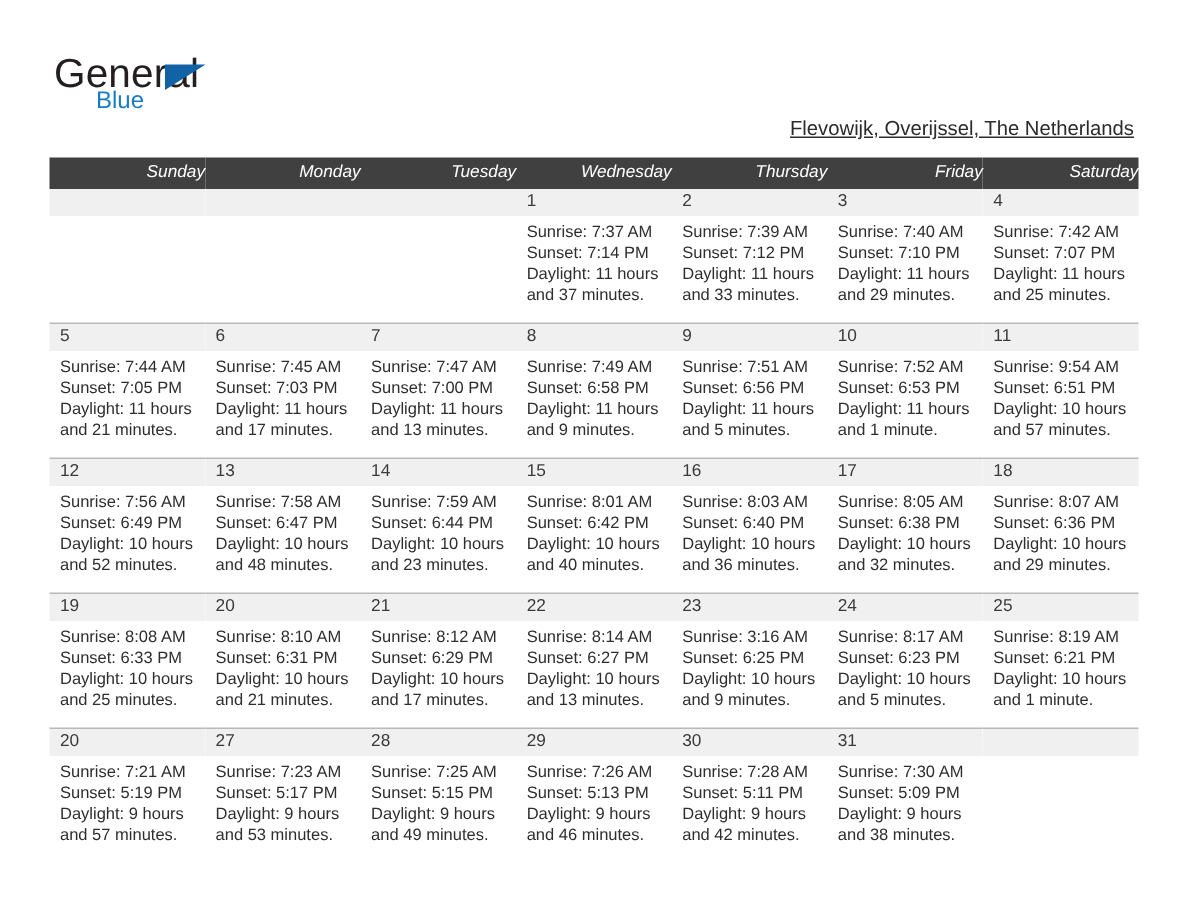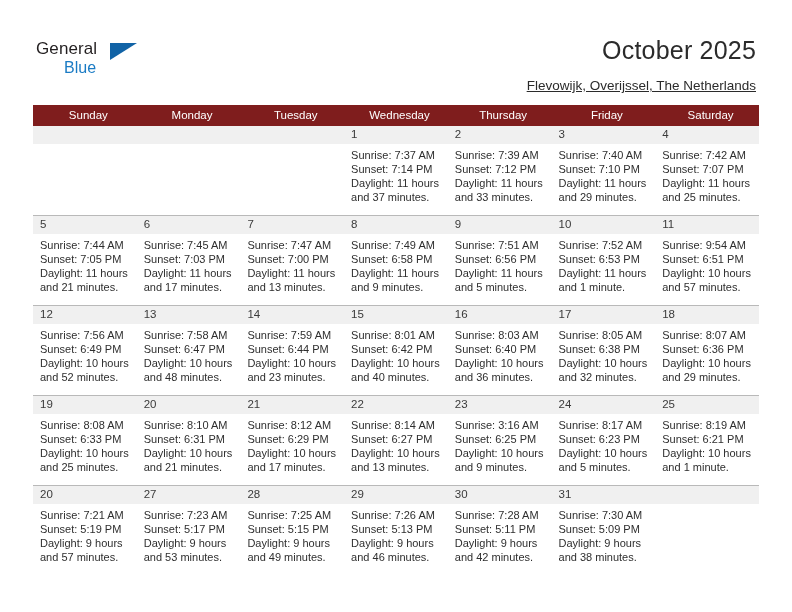--- a/index.html
+++ b/index.html
@@ -33,21 +33,21 @@
     position: absolute;
     left: 36px;
     top: 38px;
     width: 150px;
     height: 48px;
   }
   .logo-general {
     position: absolute;
     left: 0;
     top: 0;
-    font-size: 17px;
+    font-size: 27px;
     letter-spacing: 0.1px;
     color: #231f20;
     line-height: 22px;
     text-align: right;
   }
   .logo-blue {
     position: absolute;
     left: 28px;
     top: 19px;
     font-size: 16px;
@@ -88,28 +88,29 @@
   
   .cal {
     position: absolute;
     left: 33px;
     top: 105px;
     width: 726px;
     border-collapse: collapse;
     table-layout: fixed;
   }
   .cal th {
-    background: #7f1d1d;
+    background: #404040;
     color: #ffffff;
     font-size: 11.5px;
     font-weight: normal;
-    text-align: center;
+    text-align: right;
     padding: 4px 0 5px 7px;
     height: 11px;
     border: none;
+    font-style: italic;
   }
   .cal td {
     vertical-align: top;
     padding: 0;
     height: 89px;
     border-top: 1px solid #b9b9b9;
     border-bottom: none;
     border-left: none;
     border-right: none;
     background: #ffffff;
@@ -144,21 +145,20 @@
 <div class="page">
 
   <div class="top">
 
     <div class="logo">
       <span class="logo-general">General</span>
       <span class="logo-tri"></span>
       <span class="logo-blue">Blue</span>
     </div>
 
-    <div class="title">October 2025</div>
     <div class="subtitle">Flevowijk, Overijssel, The Netherlands</div>
   </div>
 
   <table class="cal">
     <thead>
       <tr>
         <th>Sunday</th>
         <th>Monday</th>
         <th>Tuesday</th>
         <th>Wednesday</th>

